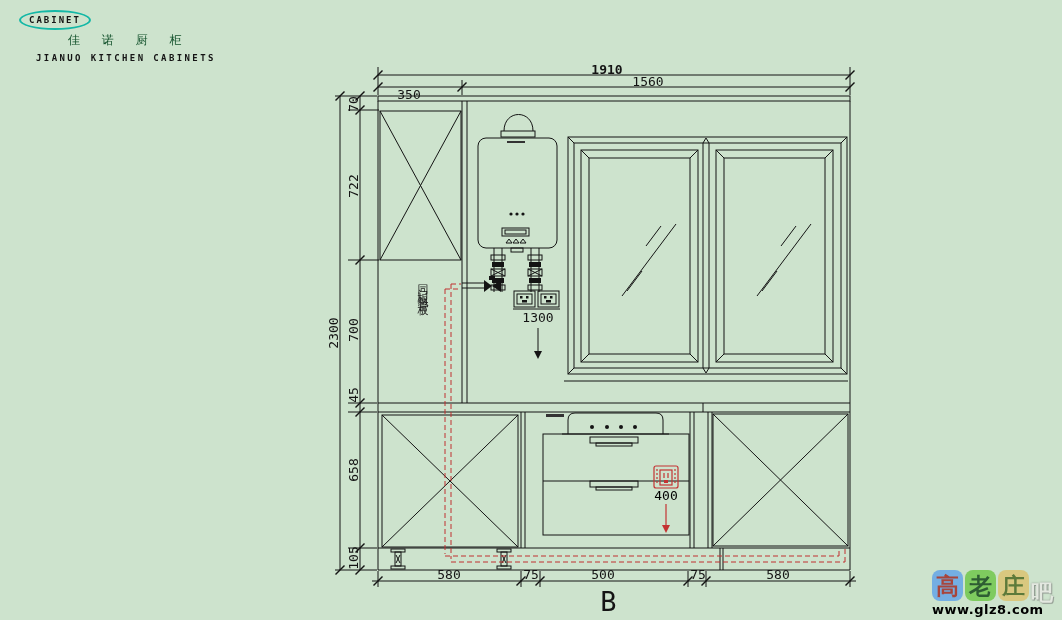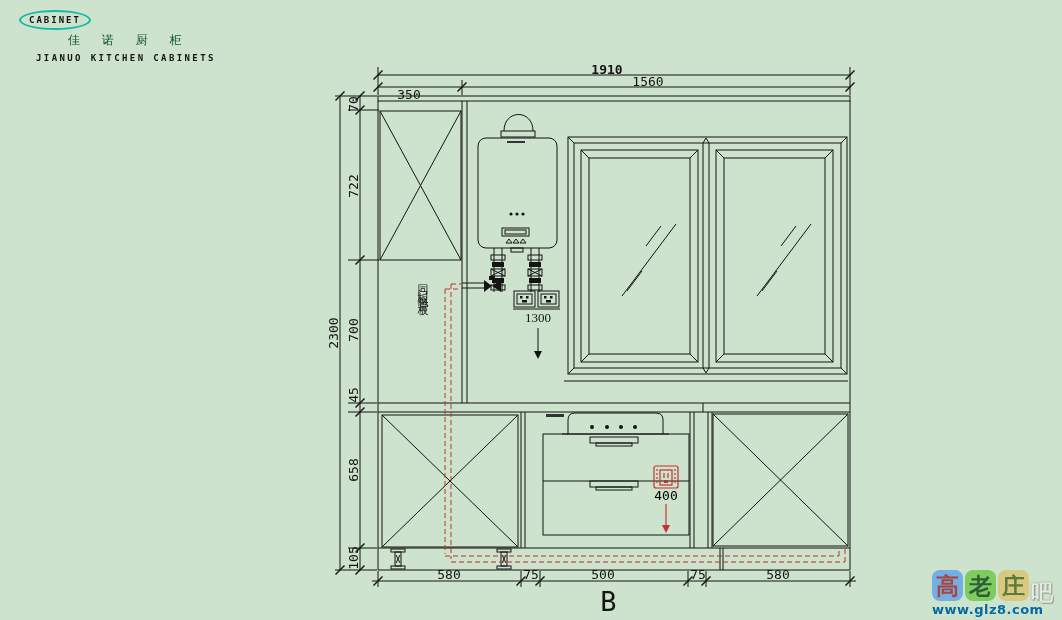--- a/index.html
+++ b/index.html
@@ -33,21 +33,21 @@
   .wm{position:absolute;left:930px;top:566px;width:132px;height:54px;}
   .wm-tiles{position:absolute;left:2px;top:4px;display:flex;gap:2px;}
   .wm-tile{width:31px;height:31px;border-radius:8px;
       font:bold 23px "DejaVu Serif", serif;line-height:31px;text-align:center;}
   .wm-tile.t0{background:#74aee3;color:#a8453c;}
   .wm-tile.t1{background:#7ecb5f;color:#2e5d33;}
   .wm-tile.t2{background:#d9c87f;color:#5d7a3a;}
   .wm-suffix{position:absolute;left:101px;top:12px;
       font:bold 22px "DejaVu Serif", serif;color:#e3e8e0;text-shadow:0 0 2px #8a938a,1px 1px 0 #9aa39a;}
   .wm-url{position:absolute;left:2px;top:36px;
-      font:bold 13px "DejaVu Sans", sans-serif;color:#0369a1;letter-spacing:.5px;}
+      font:bold 13px "DejaVu Sans", sans-serif;color:#000000;letter-spacing:.5px;}
 </style>
 </head>
 <body>
 
 <div class="canvas">
 
   <svg width="1062" height="620" viewBox="0 0 1062 620">
 
     <g stroke="#141414" stroke-width="1" fill="none">
 
@@ -312,21 +312,21 @@
   <div class="lbl v" style="left:353px;top:470px;">658</div>
   <div class="lbl v" style="left:353px;top:558px;">105</div>
 
   <div class="lbl" style="left:449px;top:574px;">580</div>
   <div class="lbl" style="left:531px;top:574px;">75</div>
   <div class="lbl" style="left:603px;top:574px;">500</div>
   <div class="lbl" style="left:698px;top:574px;">75</div>
   <div class="lbl" style="left:778px;top:574px;">580</div>
 
   <div class="pipe-note">同门板包管板</div>
-  <div class="lbl" style="left:538px;top:317px;font-family:Liberation Serif, serif;">1300</div>
+  <div class="lbl" style="left:538px;top:317px;">1300</div>
   <div class="lbl red" style="left:666px;top:495px;">400</div>
   <div class="lbl view-label" style="left:609px;top:601px;">B</div>
 
   <div class="wm">
     <div class="wm-tiles">
       <div class="wm-tile t0">高</div>
       <div class="wm-tile t1">老</div>
       <div class="wm-tile t2">庄</div>
     </div>
     <div class="wm-suffix">吧</div>

